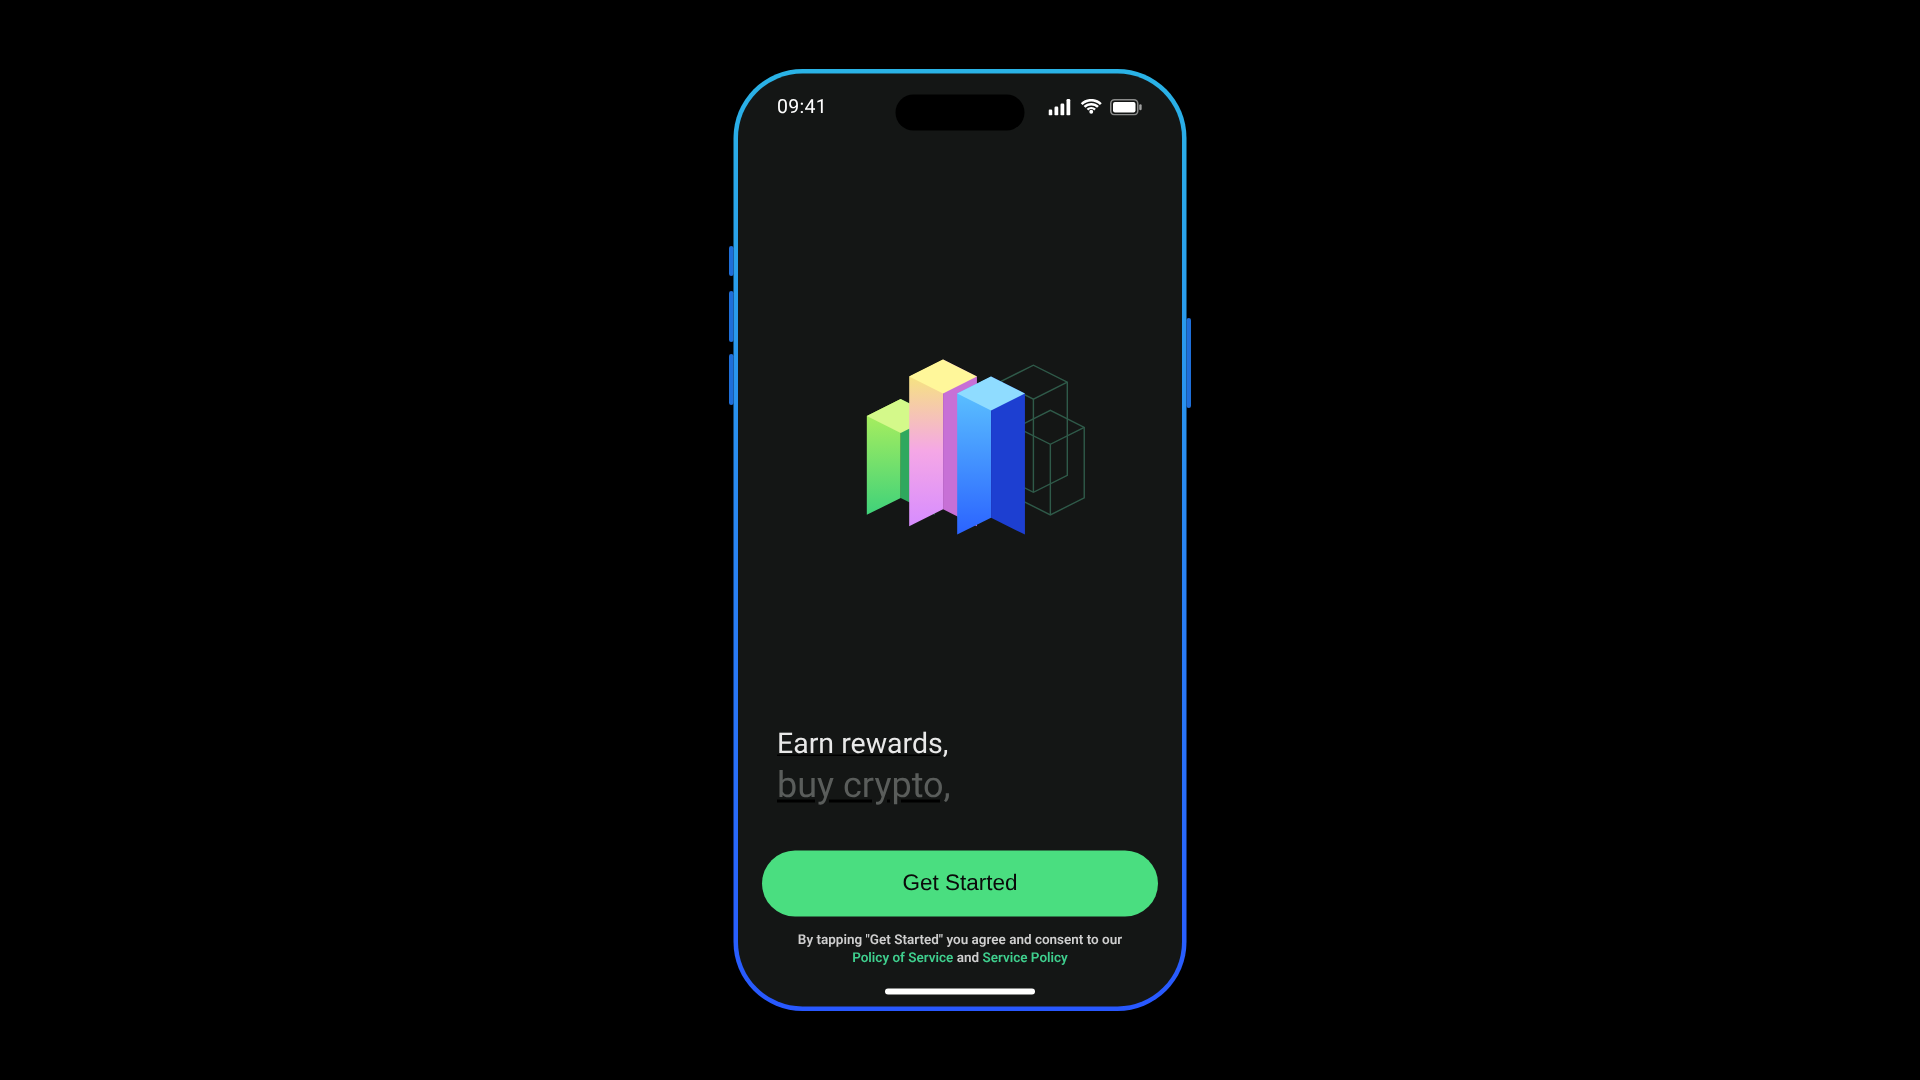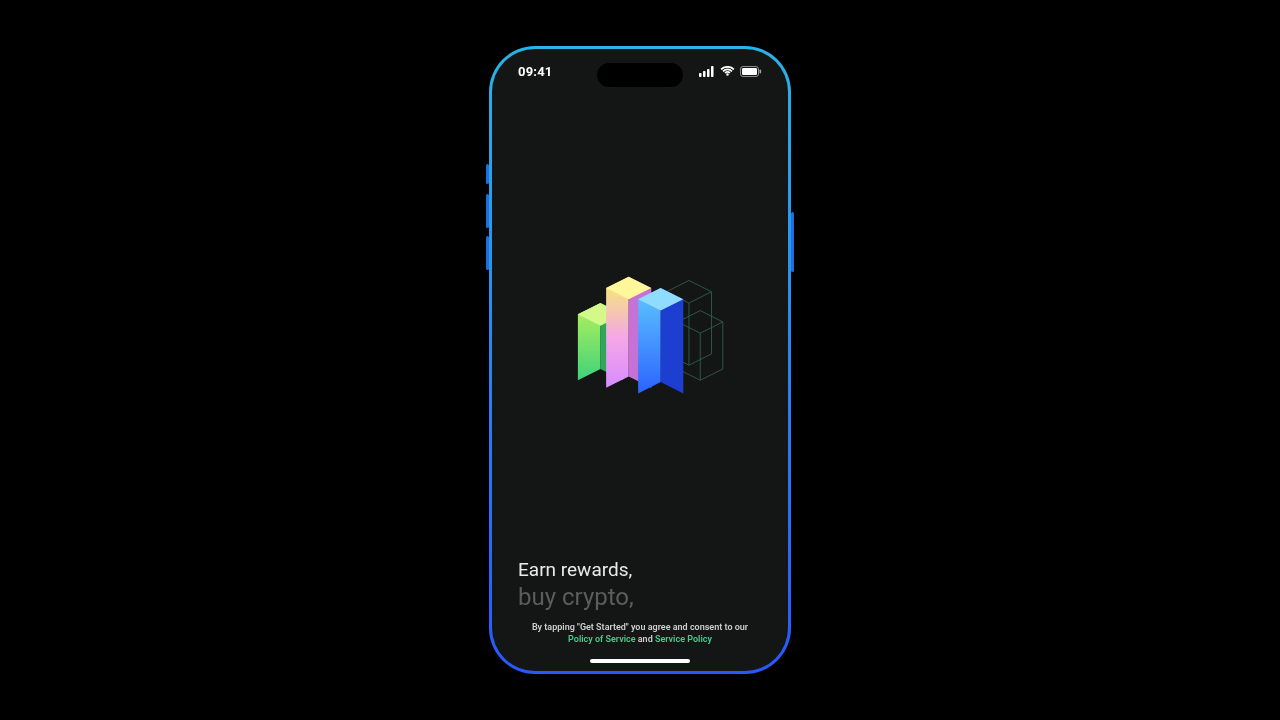--- a/index.html
+++ b/index.html
@@ -64,21 +64,21 @@
     top: 0;
     left: 0;
     right: 0;
     height: 44px;
     display: flex;
     align-items: center;
     justify-content: space-between;
     padding: 0 26px;
     color: #fff;
     font-size: 13px;
-    font-weight: 700;
+    font-weight: 400;
     letter-spacing: 0.2px;
   }
   .status-right {
     display: flex;
     align-items: center;
     gap: 5px;
   }
   .status-right svg { display: block; }
 
   
@@ -97,21 +97,23 @@
     flex: 1;
     display: flex;
     align-items: center;
     justify-content: center;
     margin-top: 30px;
   }
   .hero-svg { width: 190px; height: 160px; }
 
   .tagline {
     margin-top: 8px;
+    margin-bottom: 30px;
     padding-left: 10px;
+    text-decoration: underline;
   }
   .tagline-main {
     color: #e9e9e9;
     font-size: 19px;
     font-weight: 400;
   }
   .tagline-sub {
     color: #5a5d5b;
     font-size: 24px;
     font-weight: 400;
@@ -242,20 +244,21 @@
               <polygon points="98,46 122,34 146,46 122,58" fill="#8fdcff"></polygon>
             </g>
           </svg>
         </div>
 
         <div class="tagline">
           <div class="tagline-main">Earn rewards,</div>
           <div class="tagline-sub">buy crypto,</div>
         </div>
 
+        <button class="cta-btn">Get Started</button>
 
         <div class="legal">
           <span>By tapping "Get Started" you agree and consent to our</span><br>
           <span class="link">Policy of Service</span><span class="and"> and </span><span class="link">Service Policy</span>
         </div>
 
       </div>
 
       <div class="home-indicator"></div>
     </div>

